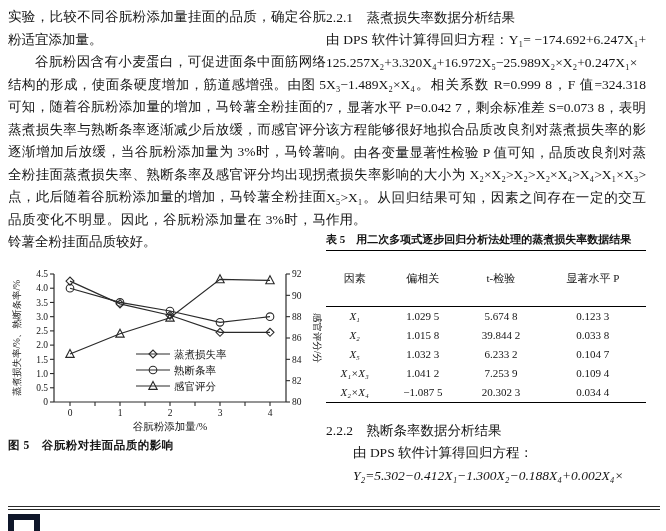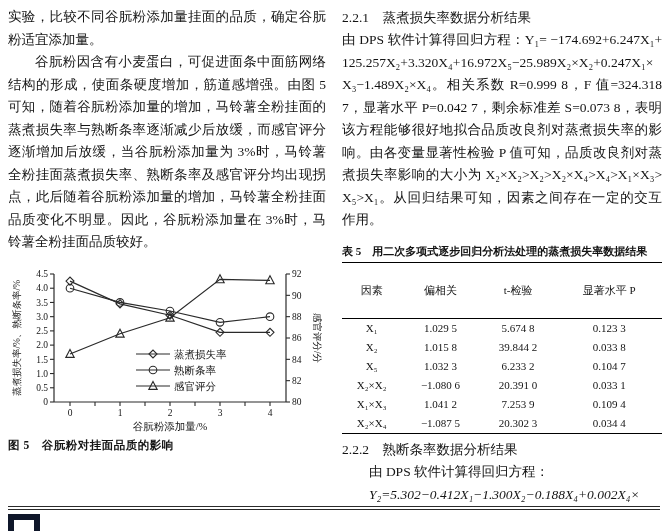--- a/index.html
+++ b/index.html
@@ -1,36 +1,36 @@
 <!DOCTYPE html>
 <html><head>
 <meta charset="utf-8">
 <style>
   html,body{margin:0;padding:0}
   body{
     width:666px;height:531px;background:#fff;color:#141414;
     font-family:"Liberation Serif","DejaVu Serif","DejaVu Sans",serif;
     position:relative;overflow:hidden;
   }
-  .page{position:absolute;left:0;top:0;right:0;bottom:0;padding:6px 4px 0 8px;box-sizing:border-box;display:flex;gap:16px}
+  .page{position:absolute;left:0;top:0;right:0;bottom:0;padding:6px 4px 0 8px;box-sizing:border-box;display:flex;gap:0}
   .col{box-sizing:border-box}
   .col-left{width:318px}
   .col-right{width:320px}
   p.body-text{font-size:13.5px;line-height:22.5px;text-align:justify;margin:0;word-break:break-all}
   .indent{text-indent:2em}
   h3.sec{font-size:13.5px;font-weight:400;margin:0;line-height:23px;white-space:nowrap}
-  h3.sec2{margin-top:4px}
+  h3.sec2{margin-top:16px}
   figure{margin:8px 0 0 0;padding:0}
   .chart-wrap{width:316px;height:172px}
   figcaption{font-size:11.5px;font-weight:700;margin-top:4px;letter-spacing:.5px}
-  .table-caption{font-size:11px;font-weight:700;text-align:left;margin:12px 0 3px 0;white-space:nowrap}
+  .table-caption{font-size:11px;font-weight:700;text-align:left;margin:0 0 3px 0;white-space:nowrap}
   table.t5{width:100%;border-collapse:collapse;font-size:11px;border-top:1.5px solid #000;border-bottom:1.5px solid #000}
   table.t5 thead td{border-bottom:1px solid #000;padding:20px 0;text-align:center;white-space:nowrap}
   table.t5 td{text-align:center;padding:2px 0;line-height:15px}
-  td.factor{}
+  td.factor{font-style:italic}
   .eq-line{text-indent:2em;font-size:13.5px;line-height:23px;margin:0;font-style:italic}
   .footer-rule{position:absolute;left:8px;right:6px;top:506px;height:2px;border-top:1.5px solid #2b2b2b;border-bottom:1px solid #2b2b2b}
   .page-number-box{position:absolute;left:8px;top:514px;border:6px solid #0f172a;padding:8px 4px;font-size:11.5px;line-height:14px}
   .page-number-box span{text-decoration:underline}
   svg text{font-family:"Liberation Serif","DejaVu Serif","DejaVu Sans",serif;fill:#141414}
 </style>
 </head>
 <body>
 
 <div class="page">
@@ -153,26 +153,20 @@
           <td>39.844 2</td>
           <td>0.033 8</td>
         </tr>
         <tr>
           <td class="factor">X₅</td>
           <td>1.032 3</td>
           <td>6.233 2</td>
           <td>0.104 7</td>
         </tr>
         <tr>
-          <td class="factor">X₂×X₂</td>
-          <td>−1.080 6</td>
-          <td>20.391 0</td>
-          <td>0.033 1</td>
-        </tr>
-        <tr>
           <td class="factor">X₁×X₃</td>
           <td>1.041 2</td>
           <td>7.253 9</td>
           <td>0.109 4</td>
         </tr>
         <tr>
           <td class="factor">X₂×X₄</td>
           <td>−1.087 5</td>
           <td>20.302 3</td>
           <td>0.034 4</td>

